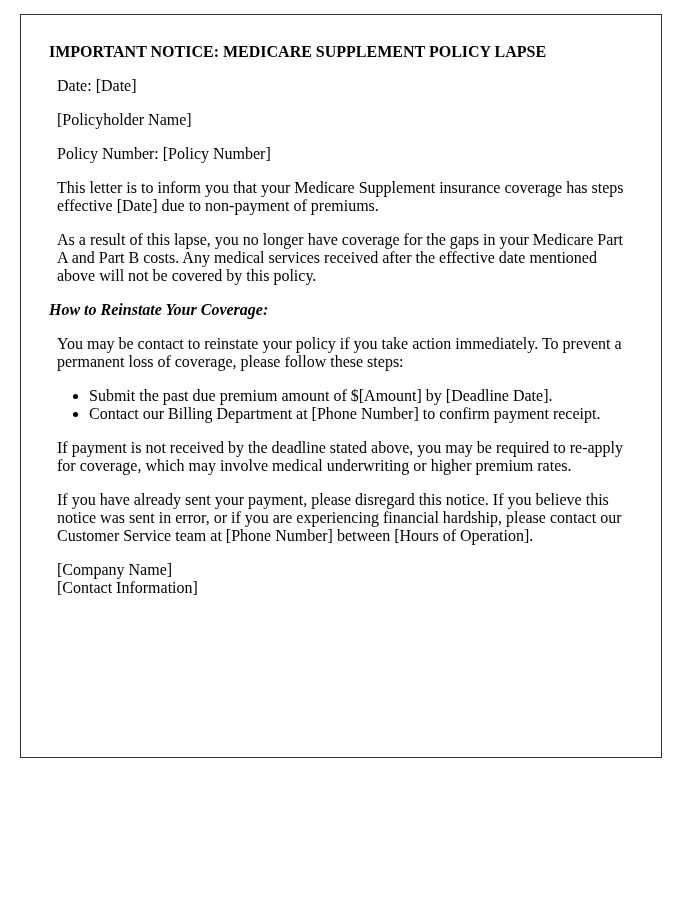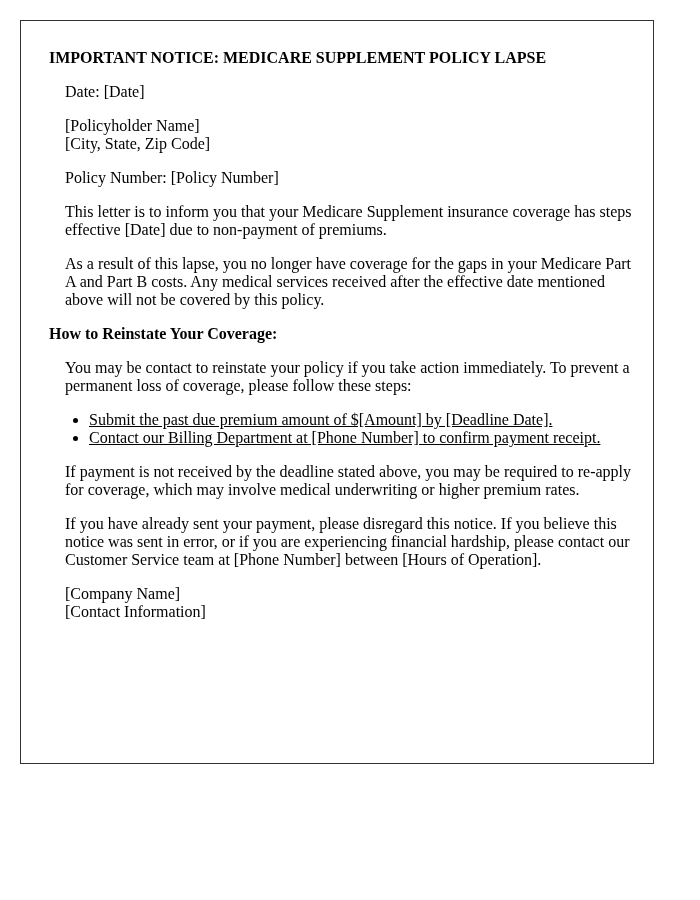--- a/index.html
+++ b/index.html
@@ -11,66 +11,65 @@
     }
     body {
       font-family: "Liberation Serif", "DejaVu Serif", serif;
       font-size: 16px;
       line-height: 18px;
       color: #000000;
     }
     .letter {
       position: absolute;
       left: 20px;
-      top: 20px;
+      top: 14px;
       width: 584px;
       height: 714px;
       border: 1px solid #333333;
-      padding: 28px 20px 0 28px;
+      padding: 28px 28px 0 28px;
     }
     .letter h1 {
       font-size: 16px;
       font-weight: bold;
       margin: 0 0 16px 0;
       line-height: 18px;
       letter-spacing: 0px;
     }
     .letter p {
-      margin: 0 0 16px 16px;
+      margin: 0 0 16px 8px;
     }
     .letter h2 {
       font-size: 16px;
       font-weight: bold;
       margin: 0 0 16px 0;
       line-height: 18px;
+      font-style: italic;
     }
     .block-line {
       display: block;
     }
     ul.steps {
       margin: 0 0 16px 0;
       padding-left: 40px;
       list-style: disc;
-      text-decoration: underline;
     }
     ul.steps li {
       margin: 0;
     }
   </style>
 </head>
 <body>
 
 <div class="letter">
   <h1>IMPORTANT NOTICE: MEDICARE SUPPLEMENT POLICY LAPSE</h1>
 
   <p>Date: [Date]</p>
 
   <p>
     <span class="block-line">[Policyholder Name]</span>
-    <span class="block-line">[City, State, Zip Code]</span>
   </p>
 
   <p>Policy Number: [Policy Number]</p>
 
 
   <p>This letter is to inform you that your Medicare Supplement insurance coverage has steps effective [Date] due to non-payment of premiums.</p>
 
   <p>As a result of this lapse, you no longer have coverage for the gaps in your Medicare Part A and Part B costs. Any medical services received after the effective date mentioned above will not be covered by this policy.</p>
 
   <h2>How to Reinstate Your Coverage:</h2>

